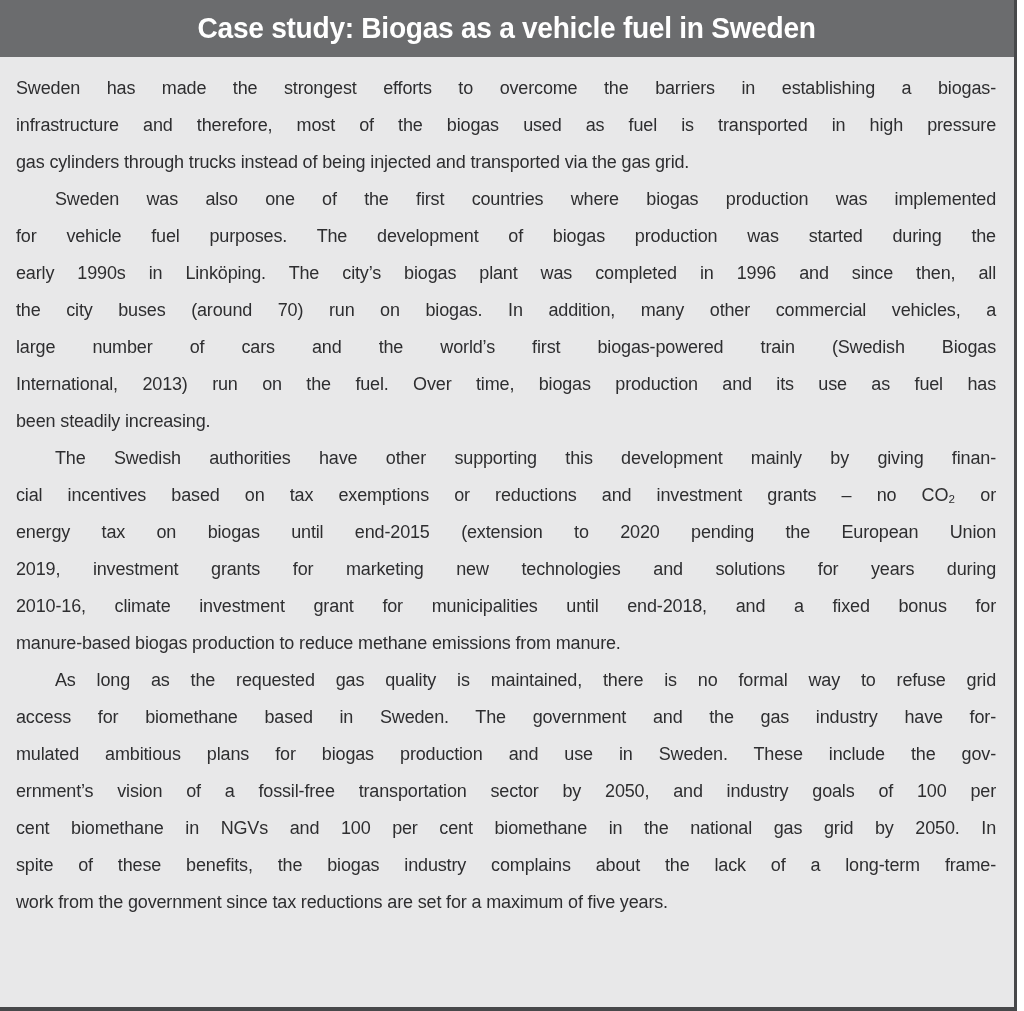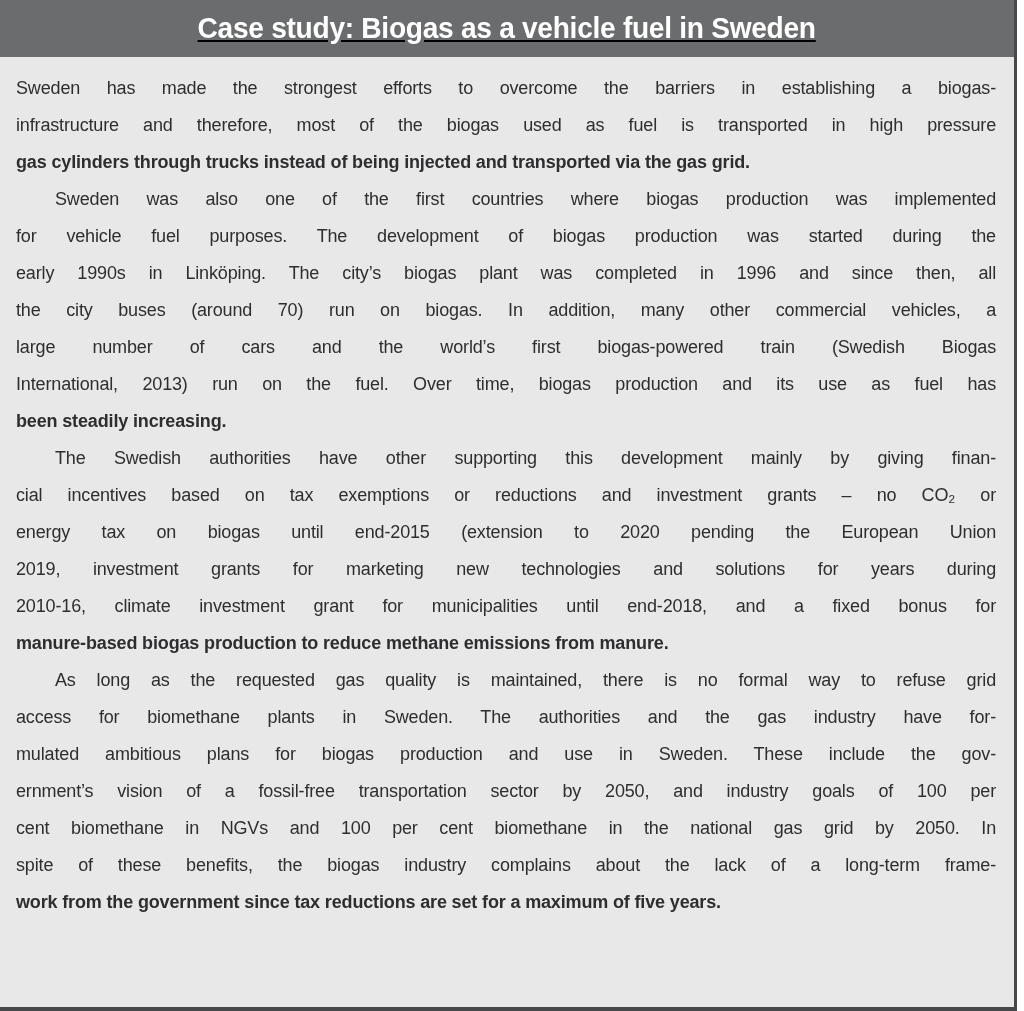--- a/index.html
+++ b/index.html
@@ -16,21 +16,20 @@
     background: var(--body-bg, #e8e8e9);
     border-right: 3px solid var(--border-color, #47484a);
     border-bottom: 4px solid var(--border-color, #47484a);
   }
   .case-header {
     width: 100%; height: 57px;
     background: var(--header-bg, #6b6c6e);
     display: flex;
     align-items: center;
     justify-content: center;
-    text-decoration: underline;
   }
   .case-title {
     color: var(--header-fg, #ffffff);
     font-size: 29px;
     font-weight: bold;
     letter-spacing: -0.3px;
     transform: scaleX(0.97);
     white-space: nowrap;
   }
   .case-body {
@@ -39,21 +38,21 @@
     font-size: 18px;
     letter-spacing: -0.15px;
   }
   .paragraph { }
   .line {
     line-height: 37px;
     text-align: justify;
     text-align-last: justify;
     white-space: normal;
   }
-  .line.last { text-align-last: left; font-weight: bold; }
+  .line.last { text-align-last: left; }
   .line.first-indent { text-indent: 39px; }
 </style>
 </head>
 <body>
 
 <div class="case-box">
   <div class="case-header">
     <div class="case-title">Case study: Biogas as a vehicle fuel in Sweden</div>
   </div>
   <div class="case-body">
@@ -74,21 +73,21 @@
       <div class="paragraph">
         <div class="line first-indent">The Swedish authorities have other supporting this development mainly by giving finan-</div>
         <div class="line">cial incentives based on tax exemptions or reductions and investment grants – no CO₂ or</div>
         <div class="line">energy tax on biogas until end-2015 (extension to 2020 pending the European Union</div>
         <div class="line">2019, investment grants for marketing new technologies and solutions for years during</div>
         <div class="line">2010-16, climate investment grant for municipalities until end-2018, and a fixed bonus for</div>
         <div class="line last">manure-based biogas production to reduce methane emissions from manure.</div>
       </div>
       <div class="paragraph">
         <div class="line first-indent">As long as the requested gas quality is maintained, there is no formal way to refuse grid</div>
-        <div class="line">access for biomethane plants in Sweden. The authorities and the gas industry have for-</div>
+        <div class="line">access for biomethane based in Sweden. The government and the gas industry have for-</div>
         <div class="line">mulated ambitious plans for biogas production and use in Sweden. These include the gov-</div>
         <div class="line">ernment’s vision of a fossil-free transportation sector by 2050, and industry goals of 100 per</div>
         <div class="line">cent biomethane in NGVs and 100 per cent biomethane in the national gas grid by 2050. In</div>
         <div class="line">spite of these benefits, the biogas industry complains about the lack of a long-term frame-</div>
         <div class="line last">work from the government since tax reductions are set for a maximum of five years.</div>
       </div>
     </div>
 </div>
 
 </body></html>

